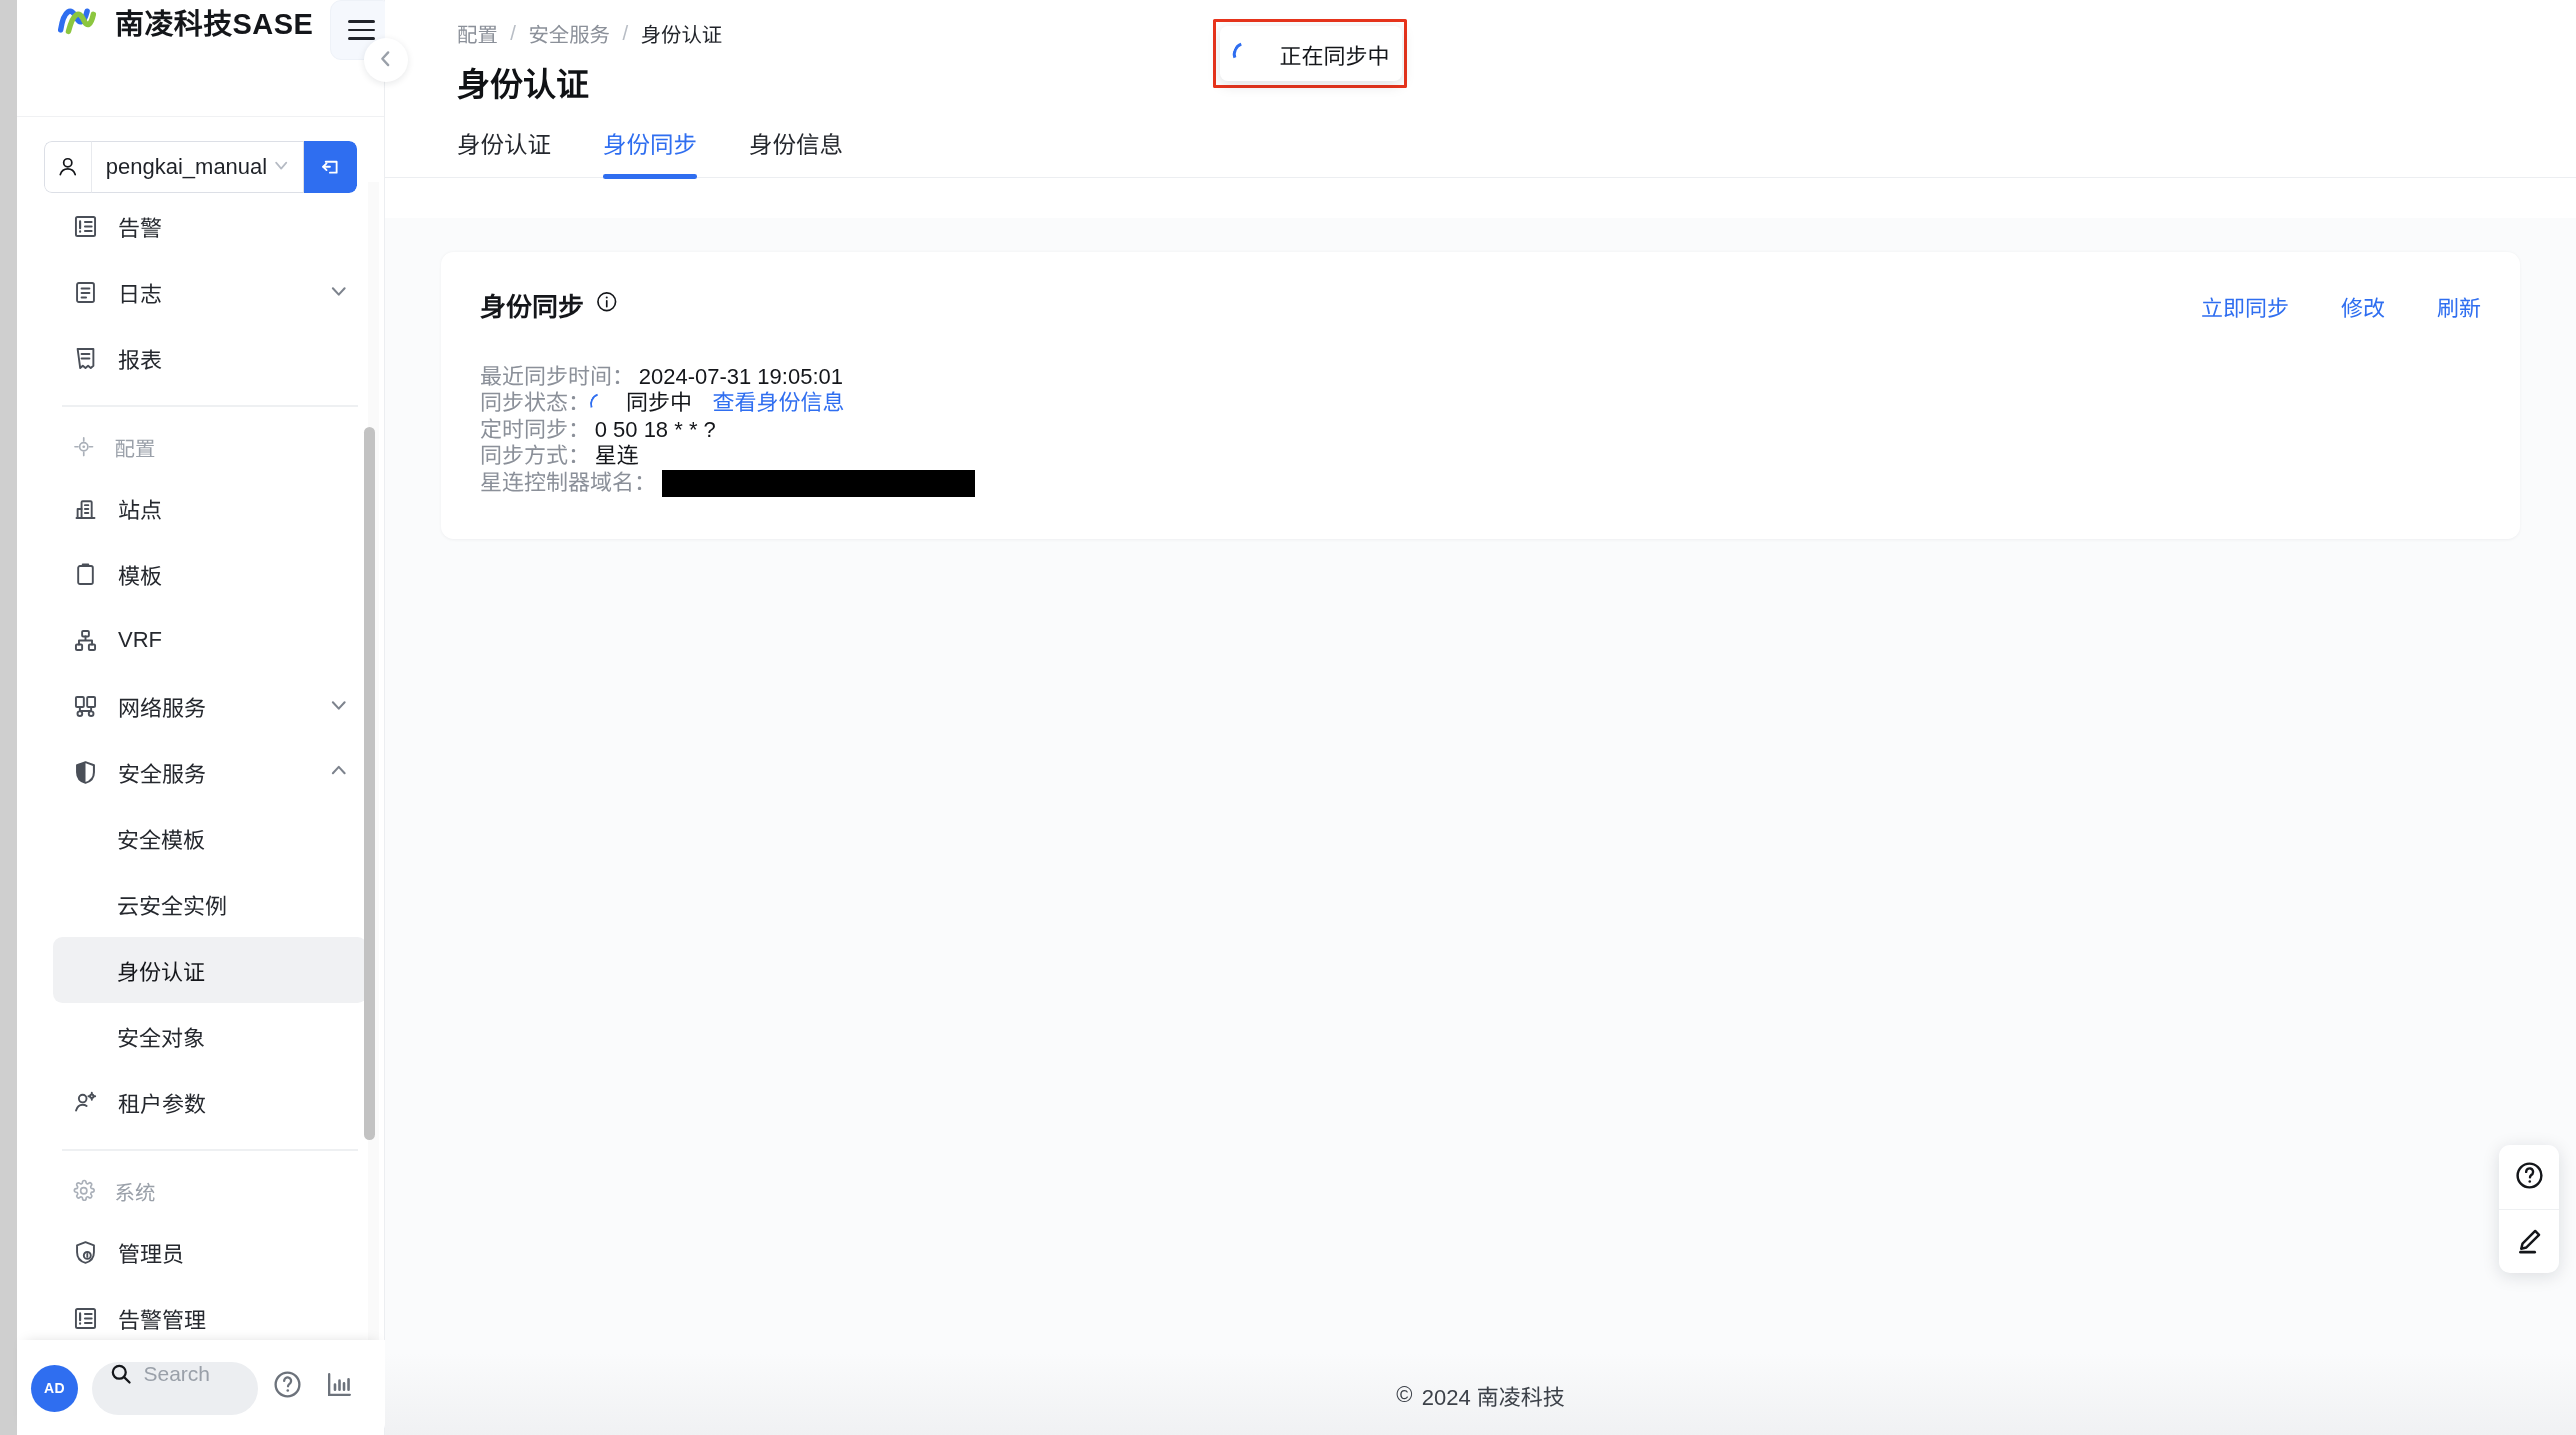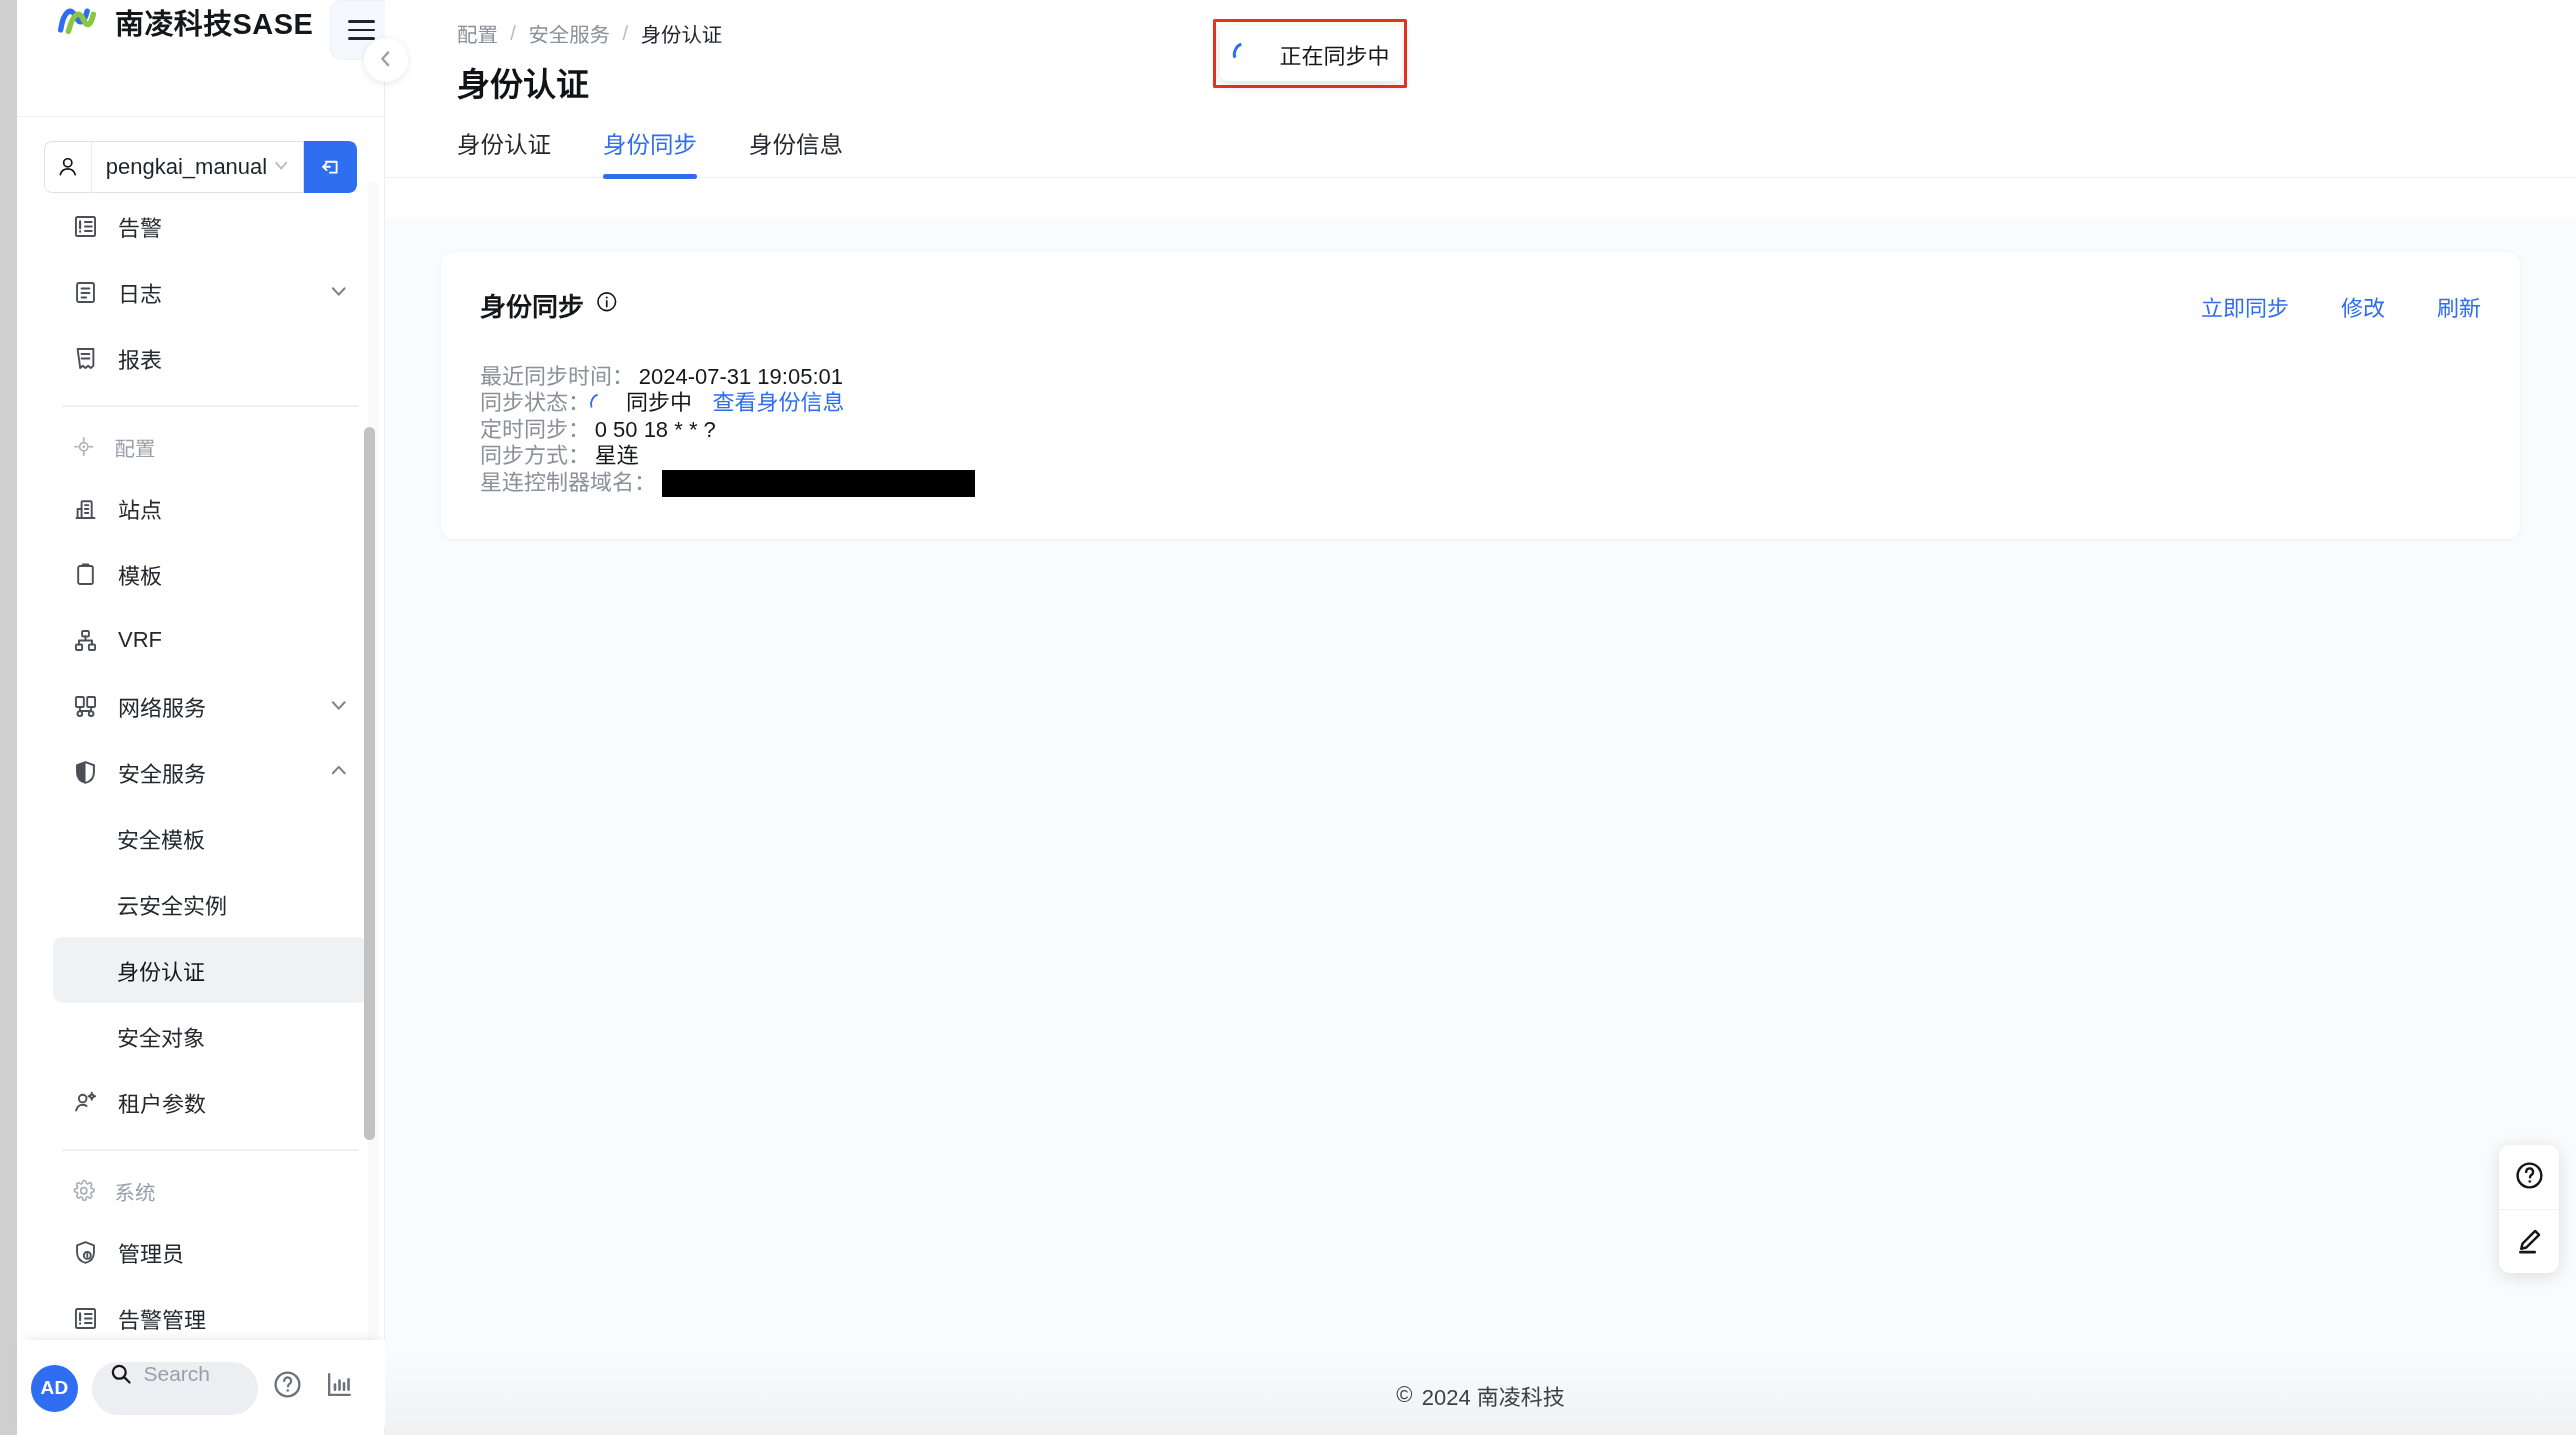--- a/index.html
+++ b/index.html
@@ -126,21 +126,21 @@
   .sb-bottom {
     position: absolute; left: 0; bottom: 0; width: 368px; height: 96px;
     background: #ffffff; display: flex; align-items: center;
     padding: 0 19px 0 14px; gap: 14px;
     box-shadow: 0 -6.3px 14px -9.4px rgba(0,0,0,.18);
     border-radius: 0 0 12.5px 0;
   }
   .avatar-circle {
     width: 47px; height: 47px; border-radius: 50%;
     background: #2f6ef0; color: #fff;
-    font-size: 19px; font-weight: 600; letter-spacing: 0.4px;
+    font-size: 14px; font-weight: 600; letter-spacing: 0.4px;
     display: flex; align-items: center; justify-content: center; flex: 0 0 auto;
     cursor: pointer;
   }
   .search-pill {
     flex: 0 0 auto; width: 166px; height: 53px; border-radius: 27px;
     background: #eceef1; display: flex; align-items: flex-start; gap: 11px;
     padding: 0 17px; cursor: text;
   }
   .search-pill .sp-text { font-size: 21px; color: #9aa0a9; }
   .sb-icon-btn { width: 38px; height: 38px; color: #6c727b; cursor: pointer; flex: 0 0 auto; }

